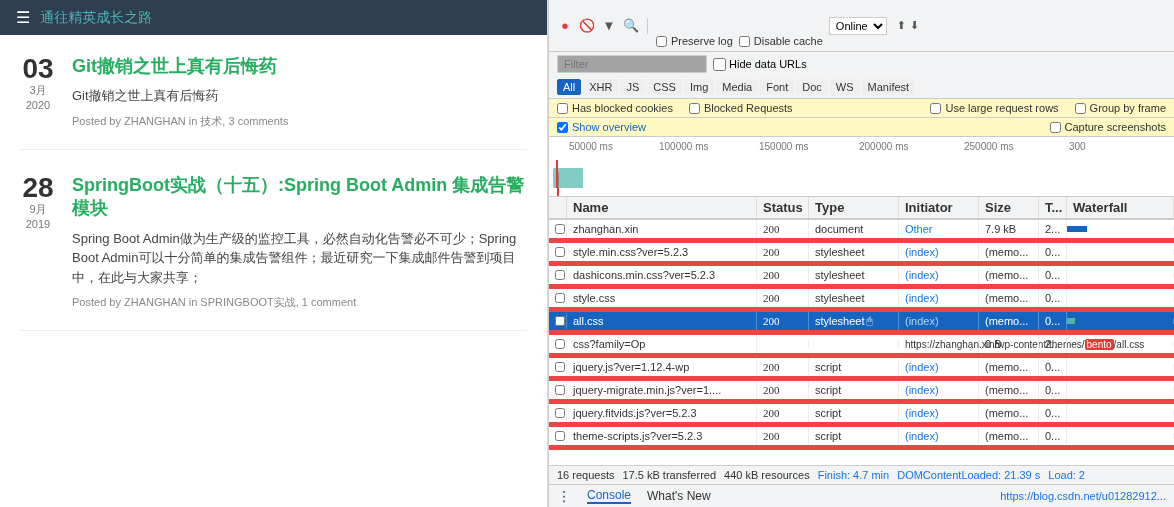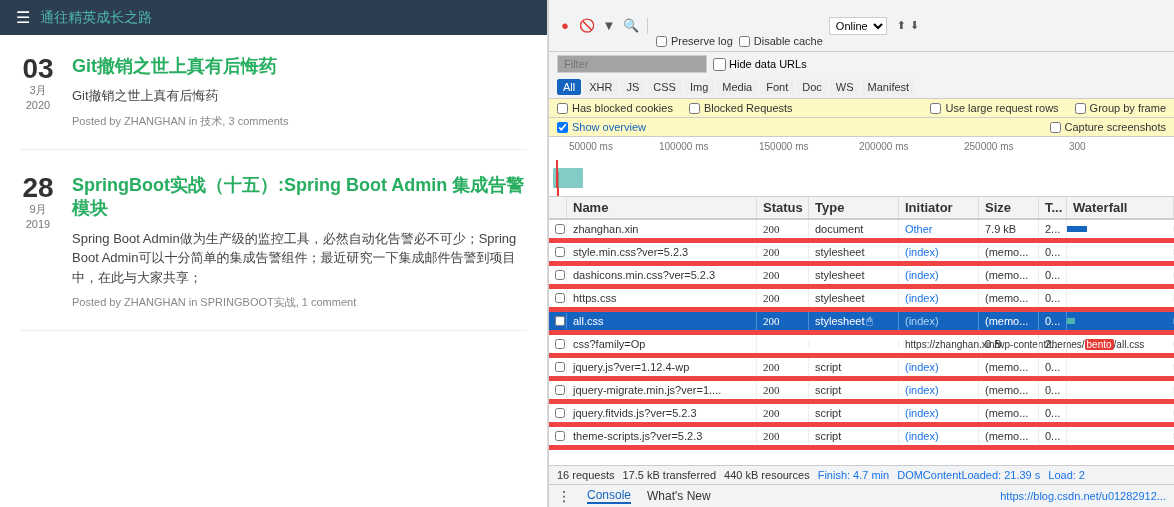--- a/index.html
+++ b/index.html
@@ -535,21 +535,21 @@
         <div class="network-cell cell-initiator">(index)</div>
         <div class="network-cell cell-size">(memo...</div>
         <div class="network-cell cell-time">0...</div>
         <div class="network-cell cell-waterfall"></div>
       </div>
 
       <div class="network-row">
         <div class="network-cell" style="width:18px;">
             <input type="checkbox" class="row-check" style="">
           </div>
-        <div class="network-cell cell-name">https.css</div>
+        <div class="network-cell cell-name">style.css</div>
         <div class="network-cell cell-status">200</div>
         <div class="network-cell col-type">stylesheet</div>
         <div class="network-cell cell-initiator">(index)</div>
         <div class="network-cell cell-size">(memo...</div>
         <div class="network-cell cell-time">0...</div>
         <div class="network-cell cell-waterfall"></div>
       </div>
 
       <div class="network-row selected">
         <div class="network-cell" style="width:18px;">

